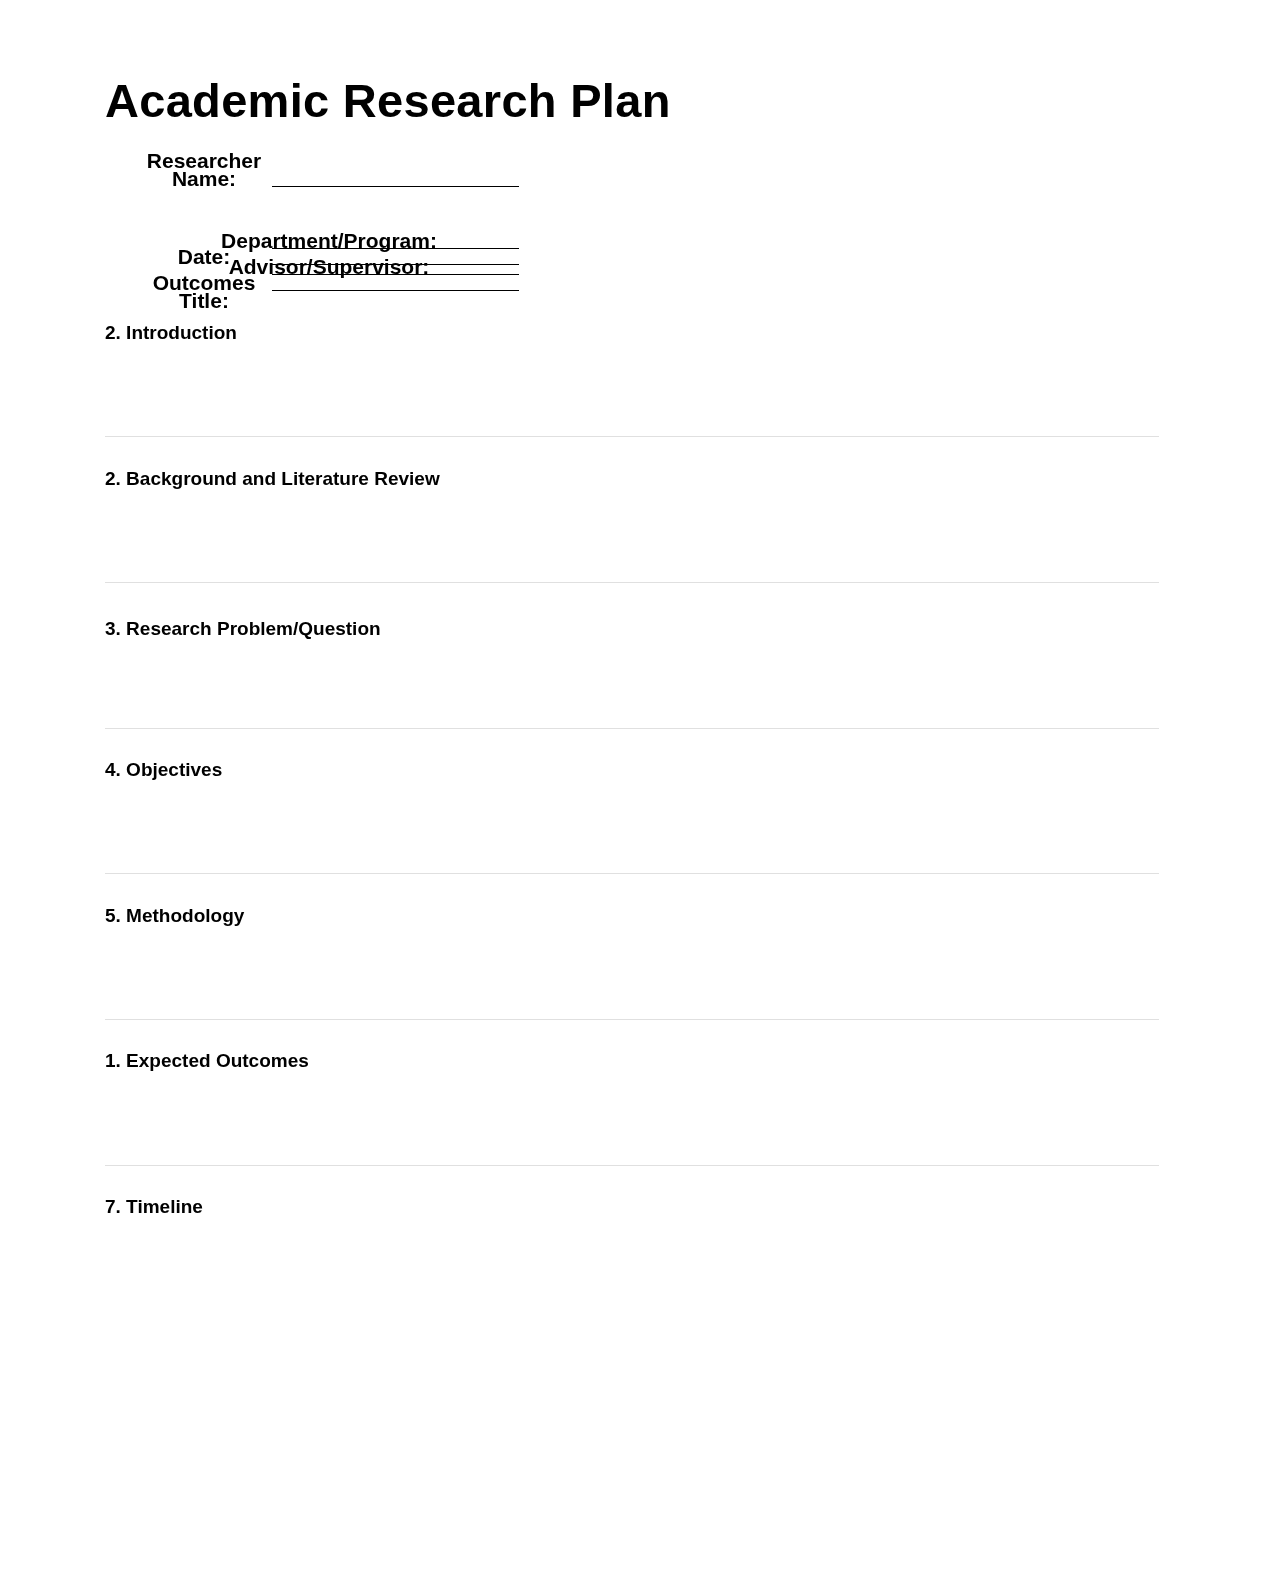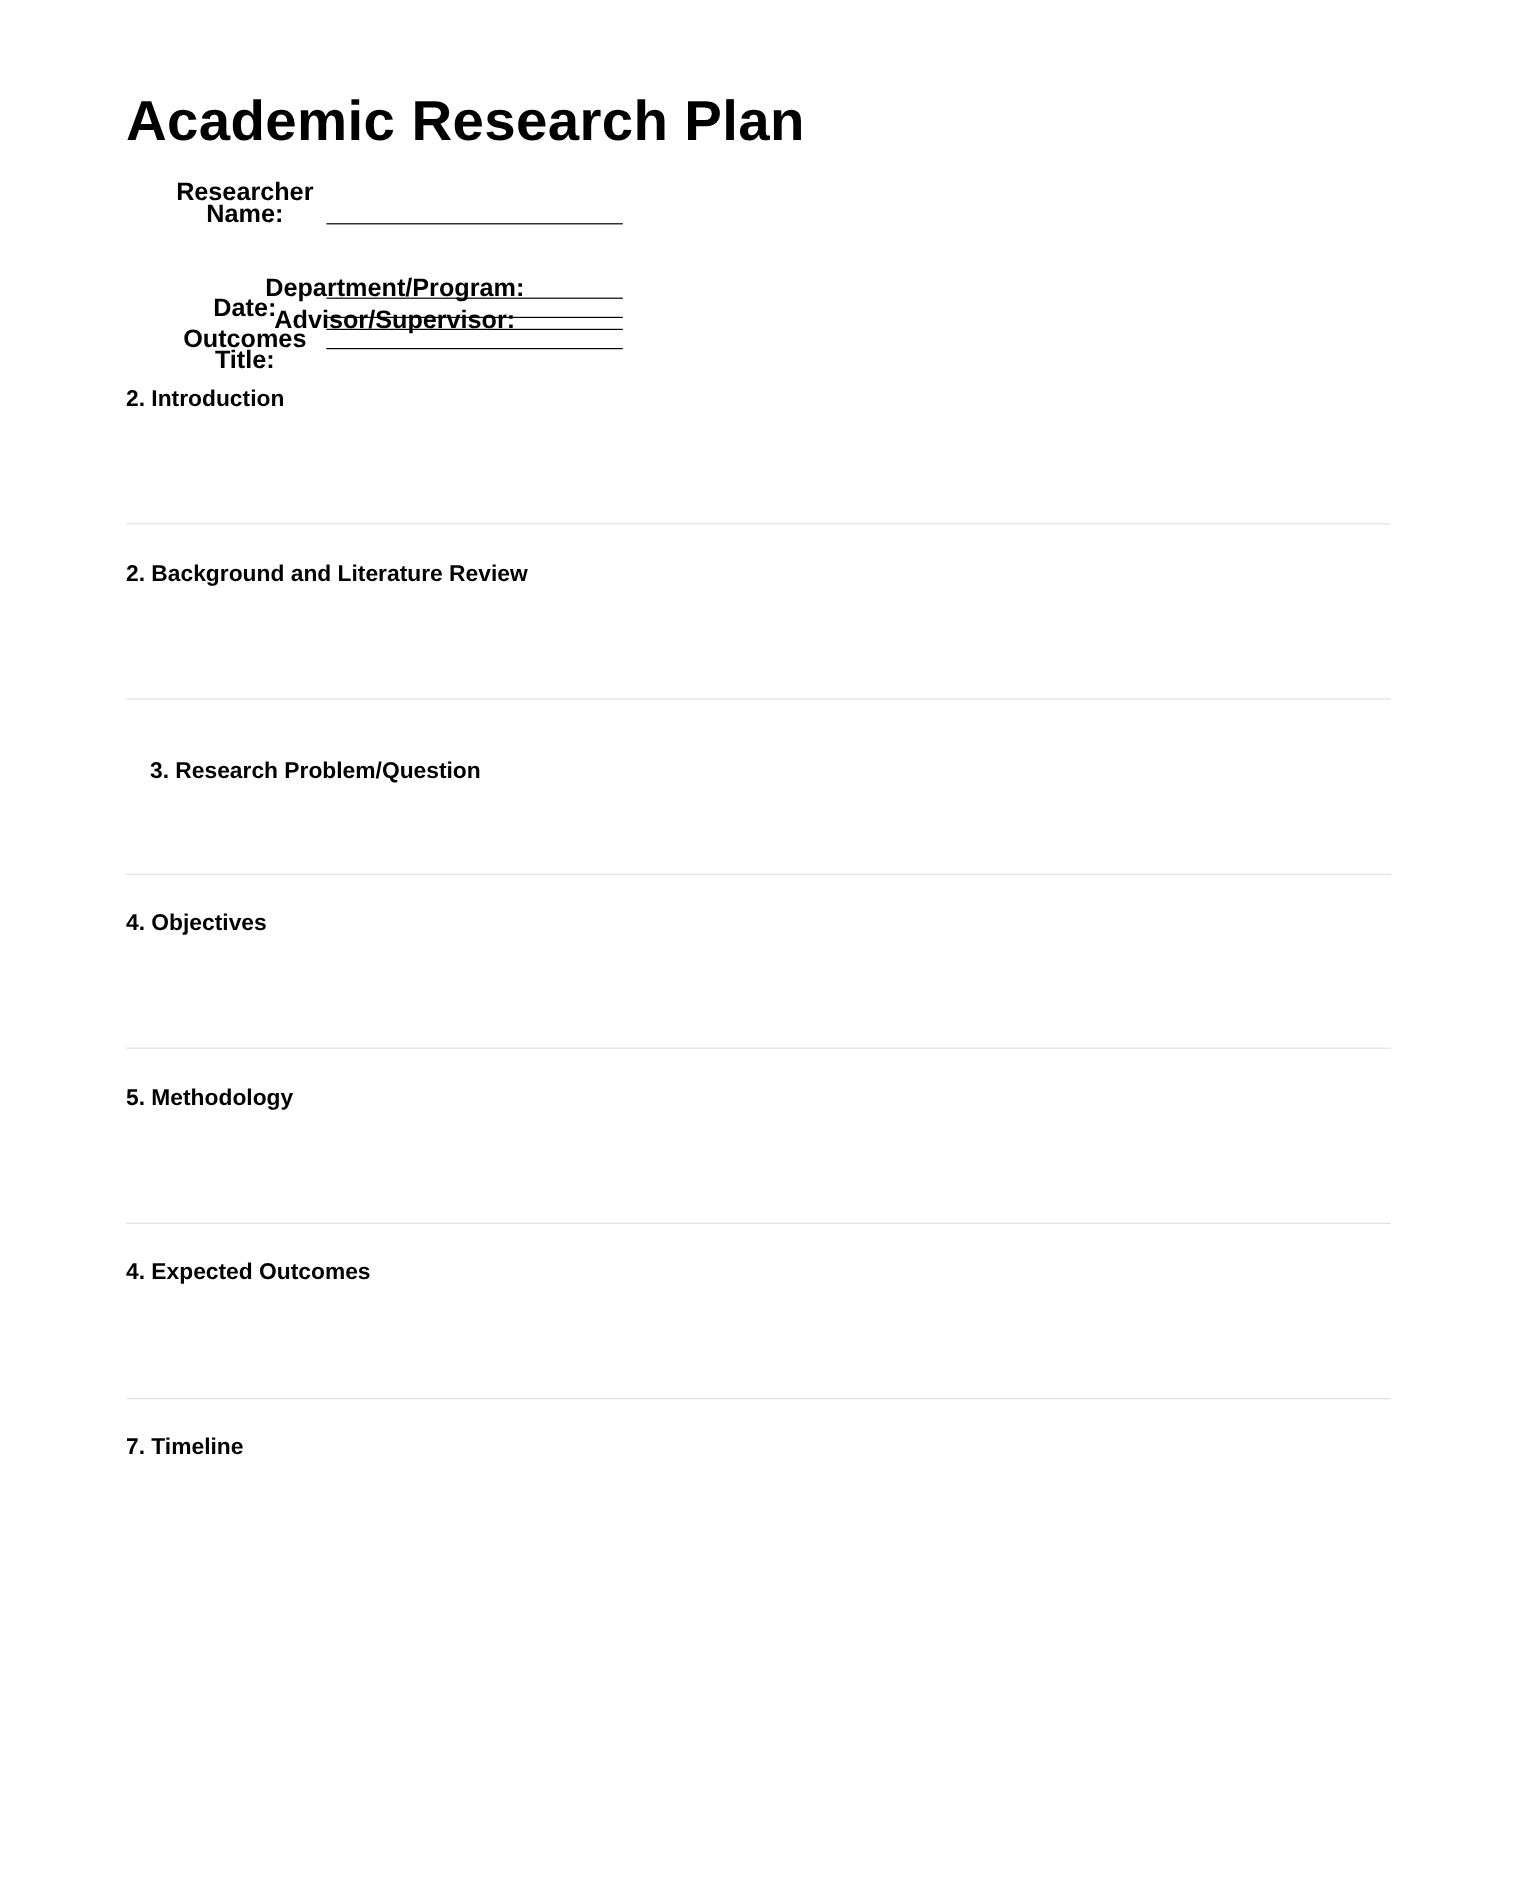--- a/index.html
+++ b/index.html
@@ -46,36 +46,36 @@
   <div class="section" style="top:322px;">
     <h2>2. Introduction</h2>
   </div>
   <div class="divider" style="top:436px;"></div>
 
   <div class="section" style="top:468px;">
     <h2>2. Background and Literature Review</h2>
   </div>
   <div class="divider" style="top:582px;"></div>
 
-  <div class="section" style="top:632px;margin-left:20px;">
+  <div class="section" style="top:618px;">
     <h2>3. Research Problem/Question</h2>
   </div>
   <div class="divider" style="top:728px;"></div>
 
   <div class="section" style="top:759px;">
     <h2>4. Objectives</h2>
   </div>
   <div class="divider" style="top:873px;"></div>
 
   <div class="section" style="top:905px;">
     <h2>5. Methodology</h2>
   </div>
   <div class="divider" style="top:1019px;"></div>
 
   <div class="section" style="top:1050px;">
-    <h2>4. Expected Outcomes</h2>
+    <h2>1. Expected Outcomes</h2>
   </div>
   <div class="divider" style="top:1165px;"></div>
 
   <div class="section" style="top:1196px;">
     <h2>7. Timeline</h2>
   </div>
 </div>
 
 </body></html>

